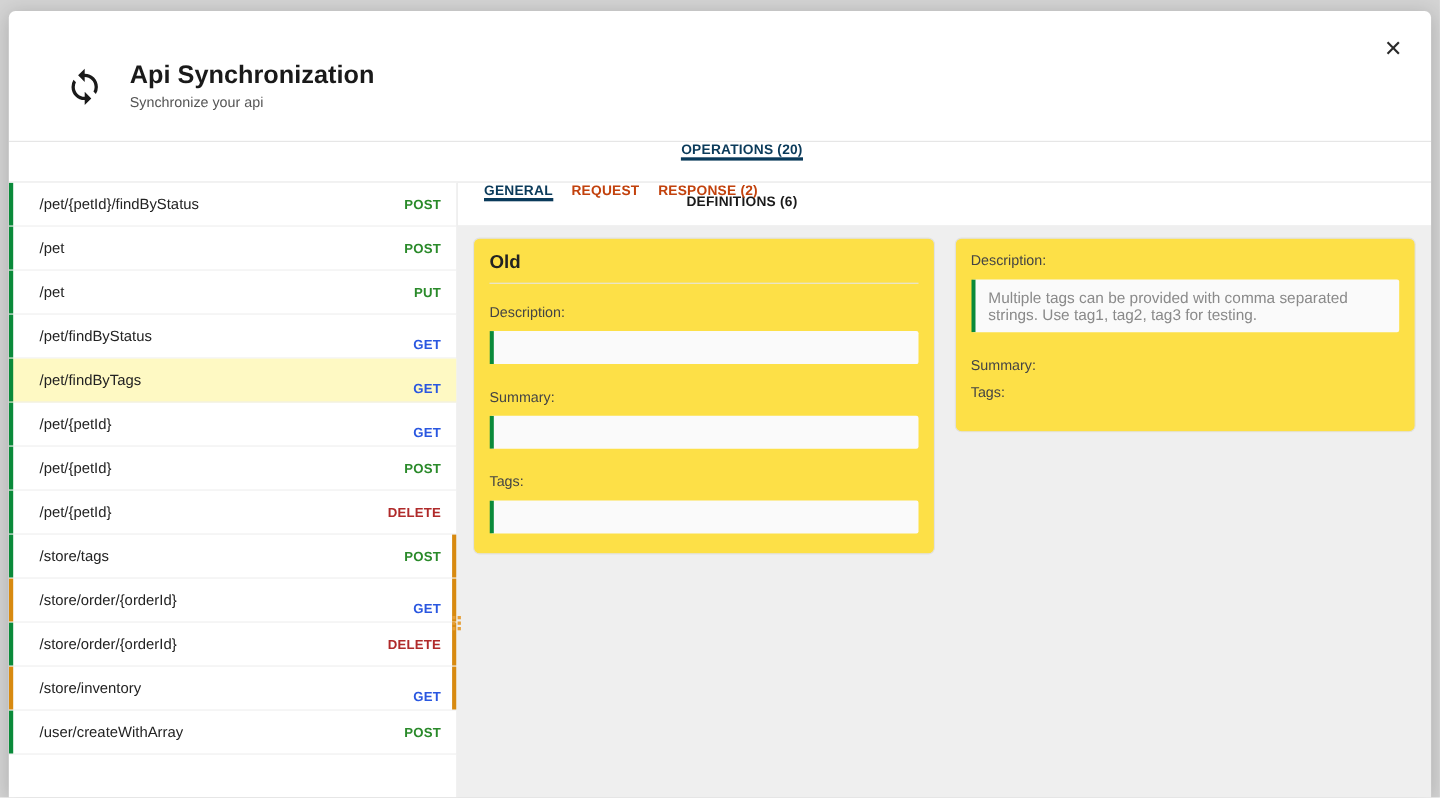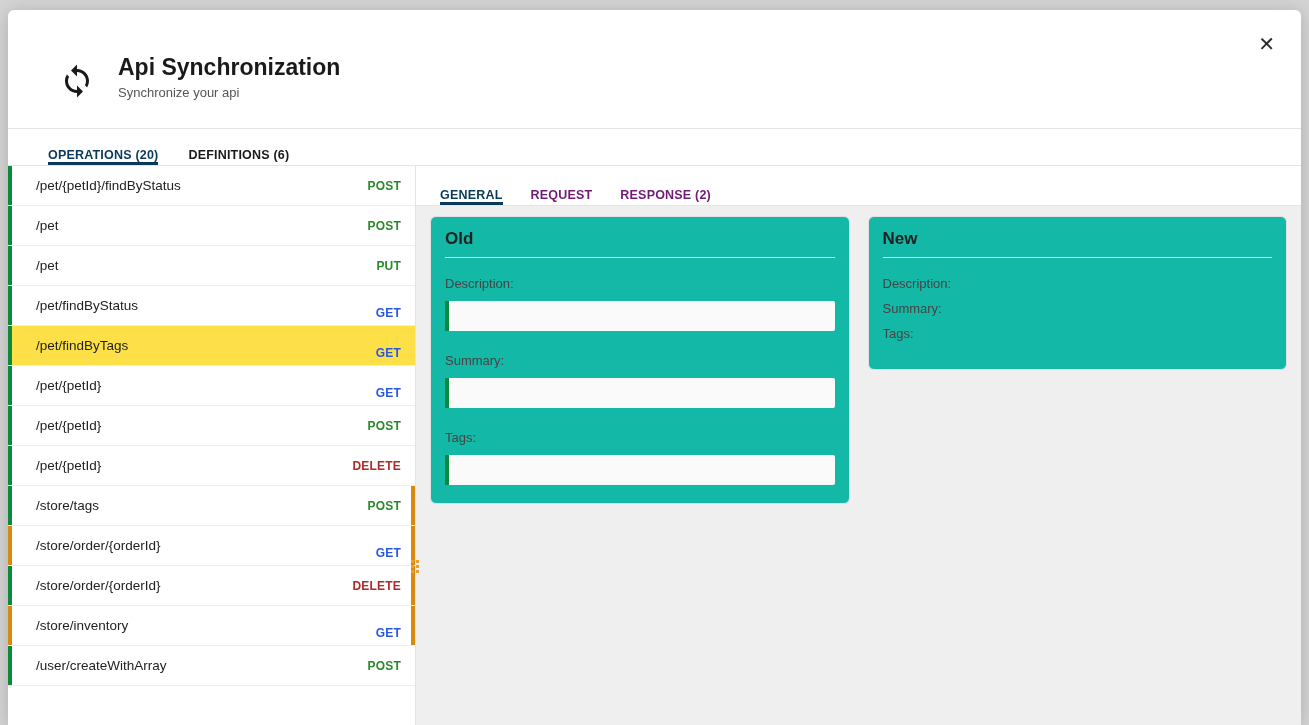--- a/index.html
+++ b/index.html
@@ -29,21 +29,21 @@
     top: 22px;
     right: 26px;
     font-size: 20px;
     color: #2a2a2a;
     cursor: pointer;
     font-weight: 500;
   }
   .header {
     padding: 44px 36px 28px 50px;
     display: flex;
-    align-items: flex-end;
+    align-items: center;
     gap: 22px;
   }
   .header-icon {
     width: 38px;
     height: 38px;
     display: flex;
     align-items: center;
     justify-content: center;
     margin-top: 4px;
   }
@@ -57,21 +57,22 @@
     font-size: 13px;
     color: #555;
   }
   .top-tabs {
     border-top: 1px solid #e4e4e4;
     border-bottom: 1px solid #e4e4e4;
     display: flex;
     padding-left: 40px;
     gap: 30px;
     height: 38px;
-    align-items: flex-end;
+    align-items: center;
+    flex-direction: column;
   }
   .top-tab {
     display: flex;
     align-items: center;
     font-size: 12.5px;
     font-weight: 700;
     color: #1a1a1a;
     letter-spacing: 0.2px;
     cursor: pointer;
     border-bottom: 3px solid transparent;
@@ -95,21 +96,21 @@
     height: 40px;
     display: flex;
     align-items: center;
     justify-content: space-between;
     padding: 0 14px 0 28px;
     border-bottom: 1px solid #eee;
     cursor: pointer;
     font-size: 13.5px;
     color: #222;
   }
-  .op-row.selected { background: #fde047; }
+  .op-row.selected { background: #fef9c3; }
   .op-row::before {
     content: "";
     position: absolute;
     left: 0; top: 0; bottom: 0;
     width: 4px;
   }
   .op-row.status-green::before  { background: #0a8a3a; }
   .op-row.status-orange::before { background: #d88a10; }
   .op-row::after {
     content: "";
@@ -138,48 +139,48 @@
   }
   .resize-handle span { background: #e6a03a; display: block; }
   .detail {
     flex: 1;
     overflow: hidden;
     display: flex;
     flex-direction: column;
   }
   .detail-tabs {
     display: flex;
-    gap: 28px;
+    gap: 17px;
     padding: 0 24px;
     height: 40px;
-    align-items: flex-end;
+    align-items: flex-start;
     border-bottom: 1px solid #e4e4e4;
   }
   .detail-tab {
     display: flex;
     align-items: center;
     font-size: 12.5px;
     font-weight: 700;
     letter-spacing: 0.2px;
     cursor: pointer;
     border-bottom: 3px solid transparent;
   }
   .detail-tab.active { color: #0a3a5a; border-bottom-color: #0a3a5a; }
-  .detail-tab.warn { color: #701a75; }
+  .detail-tab.warn { color: #c2410c; }
   .panels {
     flex: 1;
     background: #efefef;
     padding: 10px 14px 20px 14px;
     display: flex;
     gap: 18px;
     overflow: auto;
     align-items: flex-start;
   }
   .panel {
-    background: #14b8a6;
+    background: #fde047;
     border-radius: 6px;
     border: 1px solid #e1e1e1;
     flex: 1;
     padding: 12px 14px 18px 14px;
     min-width: 0;
   }
   .panel-title {
     font-size: 17px;
     font-weight: 700;
     color: #222;
@@ -306,22 +307,22 @@
           <div class="panel-title">Old</div>
           <div class="field-label">Description:</div>
           <div class="field-box"></div>
           <div class="field-label">Summary:</div>
           <div class="field-box"></div>
           <div class="field-label">Tags:</div>
           <div class="field-box" style="margin-bottom:0"></div>
         </div>
 
         <div class="panel">
-          <div class="panel-title">New</div>
           <div class="field-label">Description:</div>
+          <div class="field-box">Multiple tags can be provided with comma separated strings. Use tag1, tag2, tag3 for testing.</div>
           <div class="field-label">Summary:</div>
           <div class="field-label">Tags:</div>
         </div>
       </div>
     </div>
 
   </div>
 </div>
 
 </body></html>

